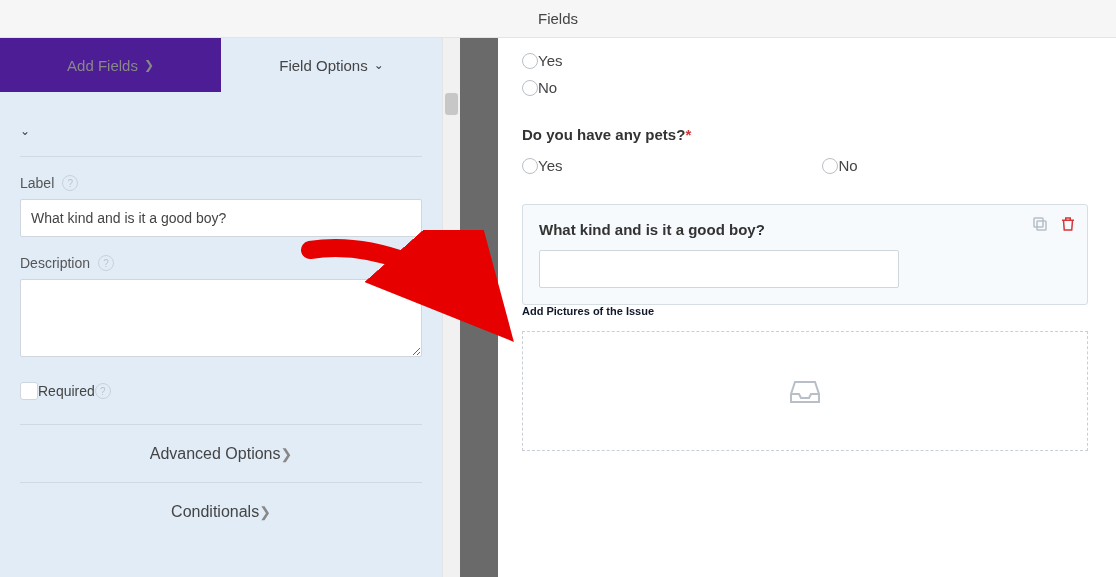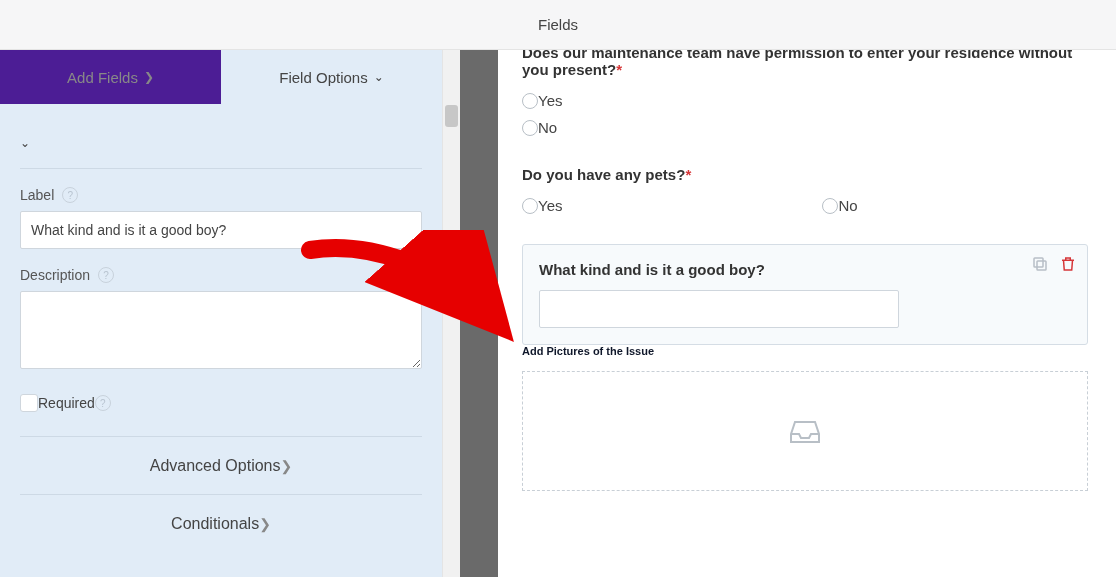--- a/index.html
+++ b/index.html
@@ -1,17 +1,17 @@
 <!DOCTYPE html>
 <html><head>
 <meta charset="utf-8">
 <style>
 * { box-sizing: border-box; margin: 0; padding: 0; }
 body { font-family: -apple-system, BlinkMacSystemFont, "Segoe UI", Arial, sans-serif; font-size: 14px; color: #444; width: 1116px; height: 577px; overflow: hidden; background: #fff; position: relative; }
-.header-bar { height: 50px; background: #f6f6f7; border-bottom: 1px solid #e4e4e4; display: flex; align-items: center; justify-content: center; color: #444; font-size: 15px; }
+.header-bar { height: 38px; background: #f6f6f7; border-bottom: 1px solid #e4e4e4; display: flex; align-items: center; justify-content: center; color: #444; font-size: 15px; }
 .main { display: flex; height: calc(577px - 38px); }
 .left-panel { width: 442px; display: flex; flex-direction: column; }
 .tabs { display: flex; height: 54px; }
 .tab { flex: 1; display: flex; align-items: center; justify-content: center; gap: 6px; color: #888; font-size: 15px; cursor: pointer; }
 .tab.active { background: #e1ecf7; color: #444; }
 .tab-inactive { background: #4c1d95; }
 .chev { font-size: 12px; }
 .options-body { background: #e1ecf7; flex: 1; padding: 18px 20px 0 20px; overflow: hidden; }
 .field-header { display: flex; justify-content: space-between; align-items: center; padding: 14px 0 18px 0; border-bottom: 1px solid #cdd9e5; cursor: pointer; }
 .field-title { font-size: 17px; color: #444; }
@@ -96,23 +96,20 @@
       </div>
     </div>
   </div>
 
   <div class="scrollbar-col">
     <div class="thumb"></div>
   </div>
   <div class="dark-gap"></div>
 
   <div class="preview">
-    <div class="q-label cut">
-      <span>Does our maintenance team have permission to enter your residence without you present?</span><span class="star">*</span>
-    </div>
     <div class="radio-stack">
       <div class="radio-opt">
           <div class="circle"></div>
           <span>Yes</span>
         </div>
       <div class="radio-opt">
           <div class="circle"></div>
           <span>No</span>
         </div>
     </div>

